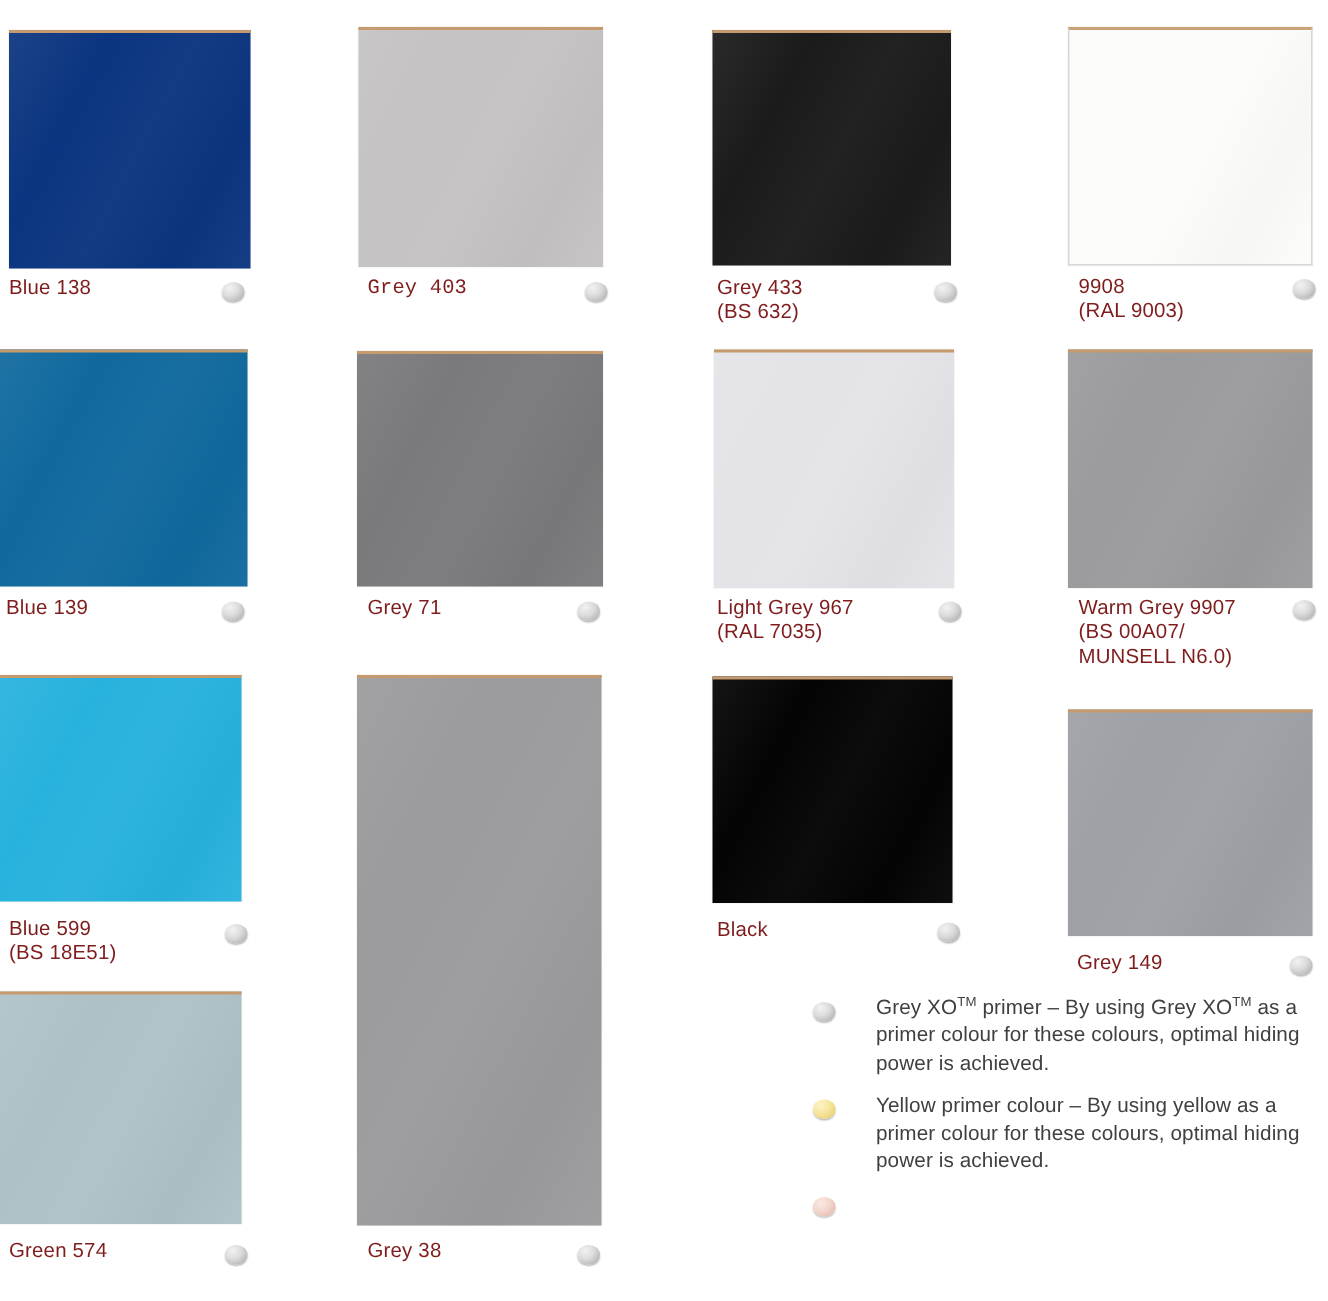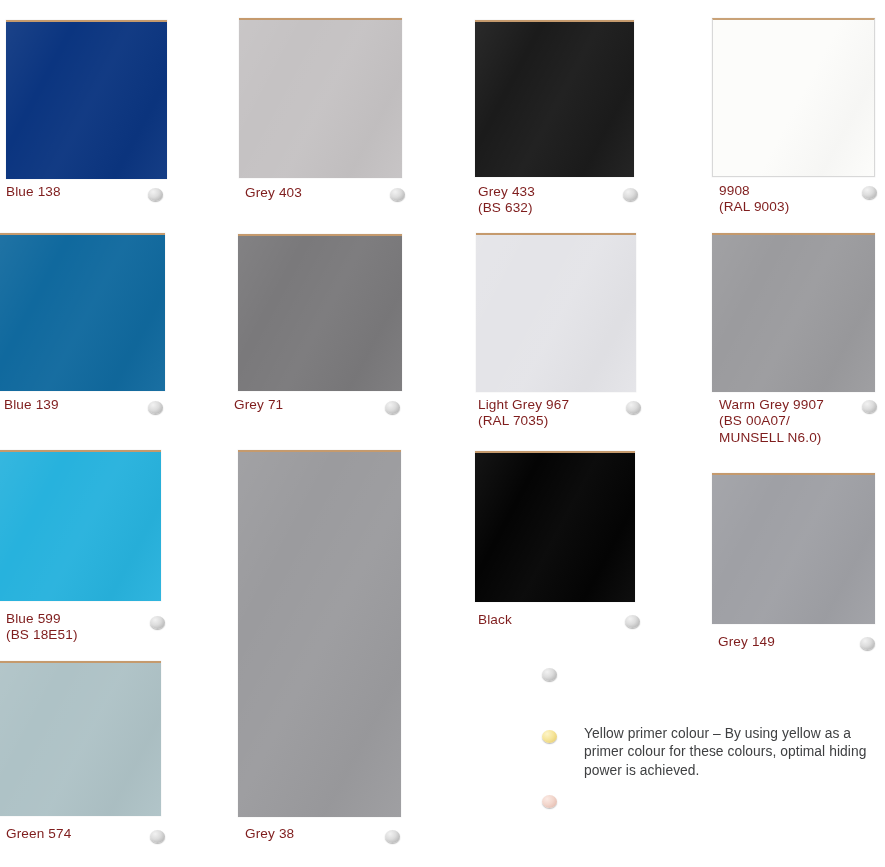--- a/index.html
+++ b/index.html
@@ -114,21 +114,21 @@
 
 <div id="page">
   <div id="swatch-grid">
       <div class="cell" style="left: 0px; top: 0px; width: 885px; height: 867px; pointer-events: none;">
         <div class="chip edge-top" style="pointer-events: auto; left: 6px; top: 20px; width: 161px; height: 159px; background: rgb(11, 53, 128);">
           <div class="chip-sheen"></div>
         </div>
         <div class="chip-label" style="left: 6px; top: 184px;">Blue 138</div>
         <span class="dot dot-grey" style="left: 148px; top: 188px;"></span>
       </div>
-      <div class="cell" style="left: 0px; top: 0px; width: 885px; height: 652px; pointer-events: none;">
+      <div class="cell" style="left: 0px; top: 0px; width: 885px; height: 652px; pointer-events: none; font-family: Liberation Mono, monospace;">
         <div class="chip edge-top" style="pointer-events: auto; left: 239px; top: 18px; width: 163px; height: 160px; background: rgb(197, 194, 195);">
           <div class="chip-sheen"></div>
         </div>
         <div class="chip-label" style="left: 245px; top: 185px;">Grey 403</div>
         <span class="dot dot-grey" style="left: 390px; top: 188px;"></span>
       </div>
       <div class="cell" style="left: 0px; top: 0px; width: 885px; height: 867px; pointer-events: none;">
         <div class="chip edge-top" style="pointer-events: auto; left: 475px; top: 20px; width: 159px; height: 157px; background: rgb(27, 27, 27);">
           <div class="chip-sheen"></div>
         </div>
@@ -148,21 +148,21 @@
         <div class="chip edge-top" style="pointer-events: auto; left: 0px; top: 233px; width: 165px; height: 158px; background: rgb(16, 105, 158);">
           <div class="chip-sheen"></div>
         </div>
         <div class="chip-label" style="left: 4px; top: 397px;">Blue 139</div>
         <span class="dot dot-grey" style="left: 148px; top: 401px;"></span>
       </div>
       <div class="cell" style="left: 0px; top: 0px; width: 885px; height: 867px; pointer-events: none;">
         <div class="chip edge-top" style="pointer-events: auto; left: 238px; top: 234px; width: 164px; height: 157px; background: rgb(122, 121, 123);">
           <div class="chip-sheen"></div>
         </div>
-        <div class="chip-label" style="left: 234px; top: 397px;">Grey 71</div>
+        <div class="chip-label" style="left: 245px; top: 397px;">Grey 71</div>
         <span class="dot dot-grey" style="left: 385px; top: 401px;"></span>
       </div>
       <div class="cell" style="left: 0px; top: 0px; width: 885px; height: 867px; pointer-events: none;">
         <div class="chip edge-top" style="pointer-events: auto; left: 476px; top: 233px; width: 160px; height: 159px; background: rgb(228, 228, 232);">
           <div class="chip-sheen"></div>
         </div>
         <div class="chip-label" style="left: 478px; top: 397px;">Light Grey 967
 (RAL 7035)</div>
         <span class="dot dot-grey" style="left: 626px; top: 401px;"></span>
       </div>
@@ -209,20 +209,23 @@
           <div class="chip-sheen"></div>
         </div>
         <div class="chip-label" style="left: 6px; top: 826px;">Green 574</div>
         <span class="dot dot-grey" style="left: 150px; top: 830px;"></span>
       </div>
     </div>
 
   <div id="legend">
     <div class="legend-row">
       <span class="dot dot-grey"></span>
+      <div class="legend-text">
+        <span>Grey XO</span><span class="tm">TM</span><span> primer – By using Grey XO</span><span class="tm">TM</span><span> as a primer colour for these colours, optimal hiding power is achieved.</span>
+      </div>
     </div>
     <div class="legend-row">
       <span class="dot dot-yellow"></span>
       <div class="legend-text">Yellow primer colour – By using yellow as a primer colour for these colours, optimal hiding power is achieved.</div>
     </div>
     <div class="legend-row">
       <span class="dot dot-lightred"></span>
     </div>
   </div>
 </div>

